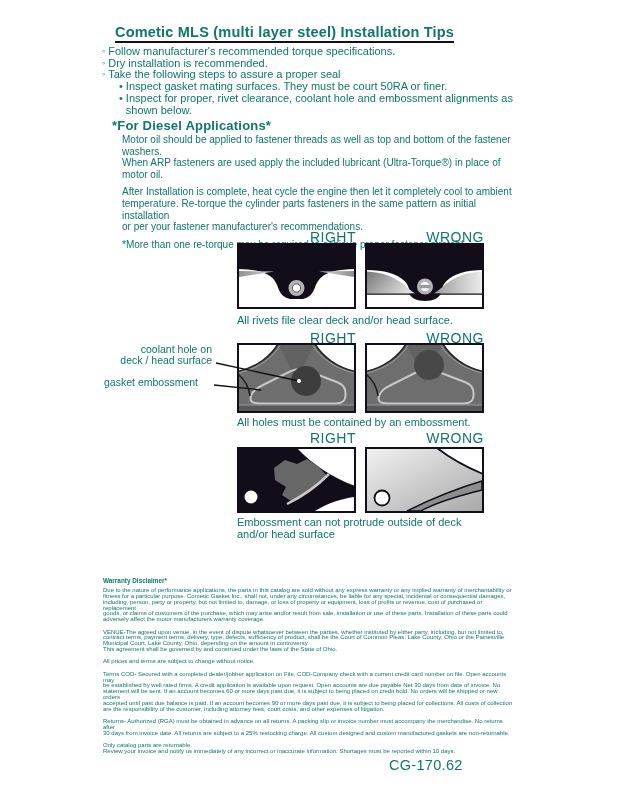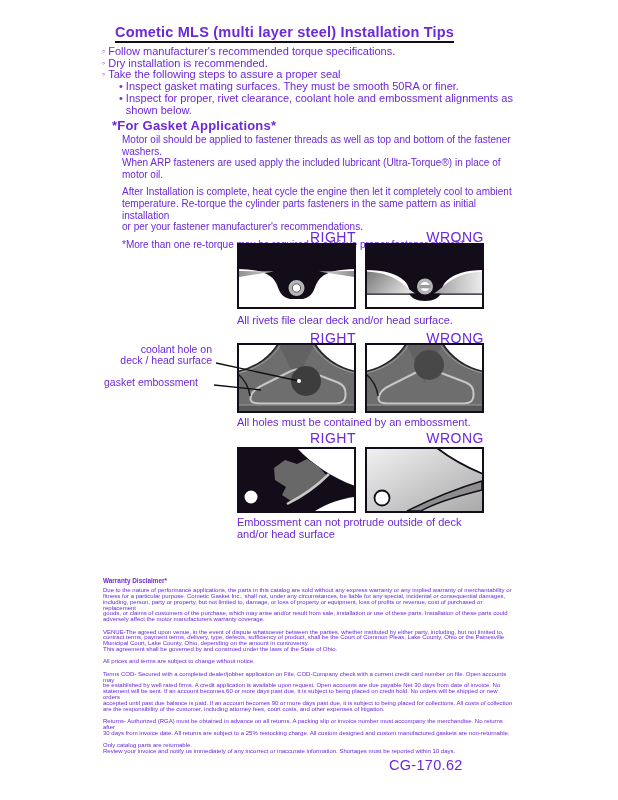--- a/index.html
+++ b/index.html
@@ -1,18 +1,18 @@
 <!DOCTYPE html>
 <html><head>
 <meta charset="utf-8">
 <style>
   html,body { margin:0; padding:0; background:#fff; }
   .page {
     position:relative; width:618px; height:800px; background:#ffffff;
-    font-family:"Liberation Sans", sans-serif; color:#6d28d9; overflow:hidden;
+    font-family:"Liberation Sans", sans-serif; color:#0f766e; overflow:hidden;
   }
   .abs { position:absolute; }
 
   .title {
     left:115px; top:24px; font-size:14.5px; font-weight:bold;
     border-bottom:2px solid #130d1a; padding-bottom:1px; letter-spacing:0.2px;
   }
 
   .bullets { left:102px; top:46px; width:436px; font-size:11px; line-height:11.7px; }
   .b-row { display:flex; }
@@ -62,29 +62,29 @@
     <div class="b-row">
       <span class="b-glyph">◦</span>
       <span>Dry installation is recommended.</span>
     </div>
     <div class="b-row">
       <span class="b-glyph">◦</span>
       <span>Take the following steps to assure a proper seal</span>
     </div>
     <div class="b-row sub">
       <span class="b-glyph">•</span>
-      <span>Inspect gasket mating surfaces.  They must be smooth 50RA or finer.</span>
+      <span>Inspect gasket mating surfaces.  They must be court 50RA or finer.</span>
     </div>
     <div class="b-row sub">
       <span class="b-glyph">•</span>
       <span>Inspect for proper, rivet clearance, coolant hole and embossment alignments as shown below.</span>
     </div>
   </div>
 
-  <div class="abs diesel-head">*For Gasket Applications*</div>
+  <div class="abs diesel-head">*For Diesel Applications*</div>
   <div class="abs body-copy">
     <p>Motor oil should be applied to fastener threads as well as top and bottom of the fastener washers.
 When ARP fasteners are used apply the included lubricant (Ultra-Torque®) in place of motor oil.</p>
     <p>After Installation is complete, heat cycle the engine then let it completely cool to ambient
 temperature. Re-torque the cylinder parts fasteners in the same pattern as initial installation
 or per your fastener manufacturer's recommendations.</p>
     <p>*More than one re-torque may be required to achieve proper fastener stretch*</p>
   </div>
 
   <div class="abs diag-label lbl-L row1-lbl">RIGHT</div>

